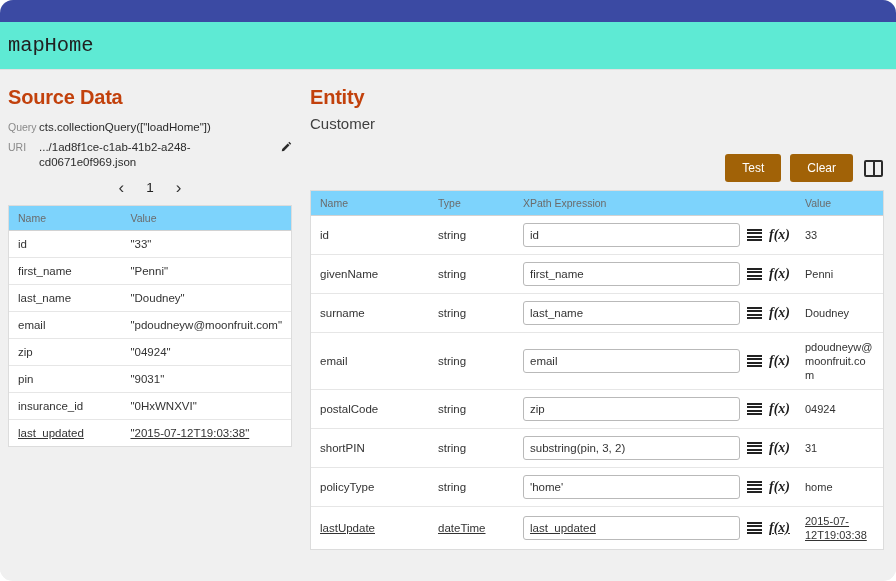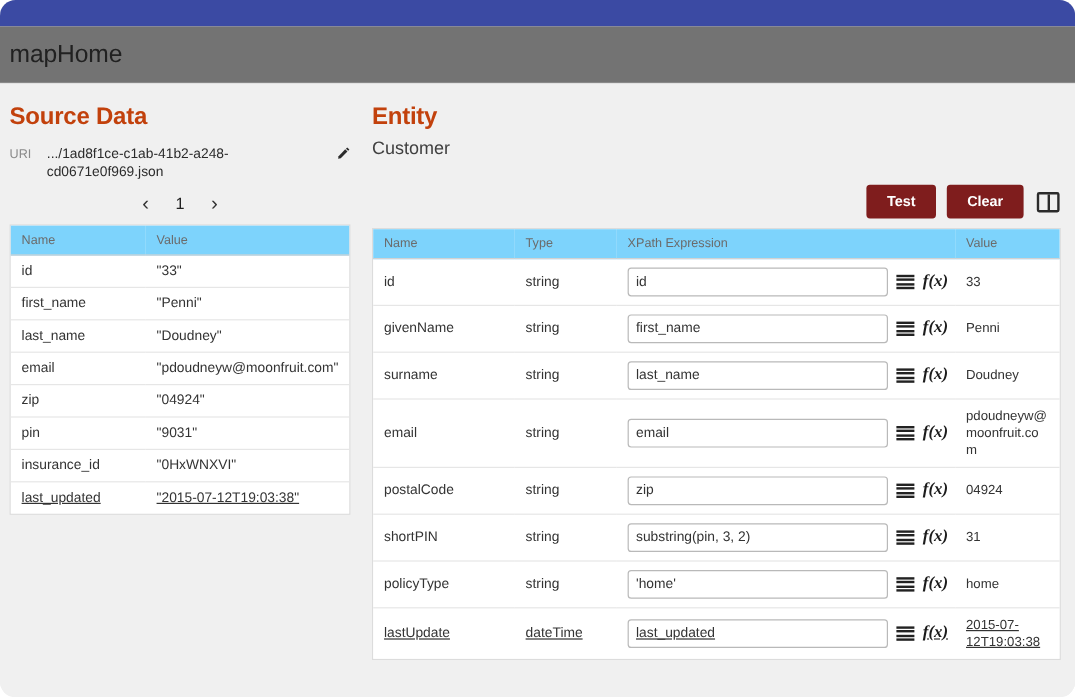--- a/index.html
+++ b/index.html
@@ -17,25 +17,26 @@
     overflow: hidden;
   }
   
   .topbar {
     height: 22px;
     background: #3b4aa3;
     width: 100%;
   }
   .titlebar {
     height: 48px;
-    background: #737373;
+    background: #5eead4;
     border-bottom: 1px solid #e2e2e2;
     display: flex;
     align-items: center;
     padding-left: 8px;
+    font-family: Liberation Mono, monospace;
   }
   .app-title {
     font-size: 20.5px;
     color: #212121;
     letter-spacing: -0.1px;
   }
   
   .content {
     display: flex;
     padding: 0;
@@ -90,22 +91,22 @@
 
   .src-col-name { width: 165px; }
 
   
   .ent-toolbar {
     display: flex; justify-content: flex-end; align-items: center;
     gap: 9px; margin-top: 22px; margin-bottom: 8px;
     padding-right: 1px;
   }
   .btn {
-    background: #7f1d1d; color: #fff;
-    font-size: 12px; font-weight: bold;
+    background: #a16207; color: #fff;
+    font-size: 12px; font-weight: normal;
     border: none; border-radius: 3px;
     padding: 7px 17px; cursor: pointer;
     font-family: "Liberation Sans", sans-serif;
   }
   .split-icon {
     width: 19px; height: 17px;
     border: 2px solid #2b2b2b;
     border-radius: 2px;
     display: flex; cursor: pointer;
     margin-left: 2px;
@@ -155,20 +156,24 @@
   </div>
 
   <div class="content">
 
     <div class="pane-left">
 
       <div class="section-title">Source Data</div>
 
       <div class="meta">
         <div class="meta-row">
+          <div class="meta-label">Query</div>
+          <div class="meta-value">cts.collectionQuery(["loadHome"])</div>
+        </div>
+        <div class="meta-row">
           <div class="meta-label">URI</div>
           <div class="meta-value">.../1ad8f1ce-c1ab-41b2-a248-cd0671e0f969.json</div>
           <span class="pencil-icon">
             <svg width="11" height="11" viewBox="0 0 16 16">
               <path d="M12.1 1.2 14.8 3.9 13.3 5.4 10.6 2.7z" fill="#2b2b2b"></path>
               <path d="M9.7 3.6 12.4 6.3 4.3 14.4 1.1 15l0.6-3.2z" fill="#2b2b2b"></path>
             </svg>
           </span>
         </div>
       </div>

